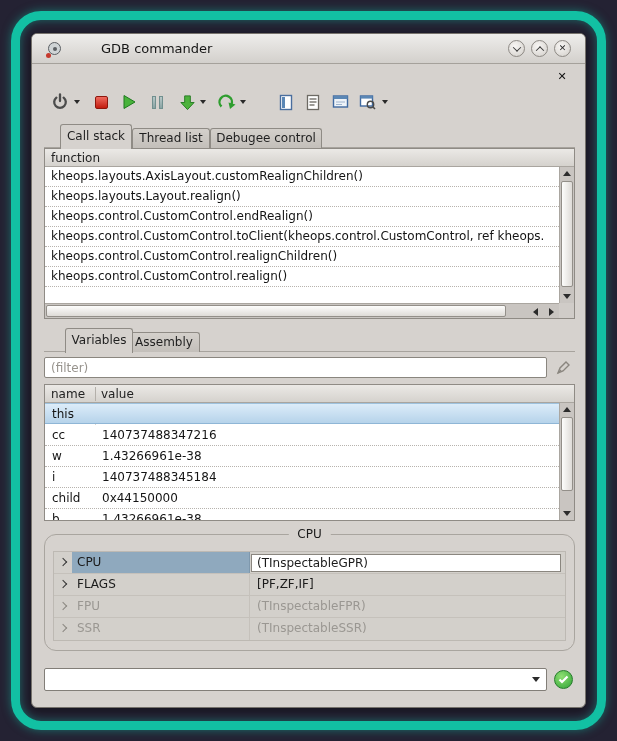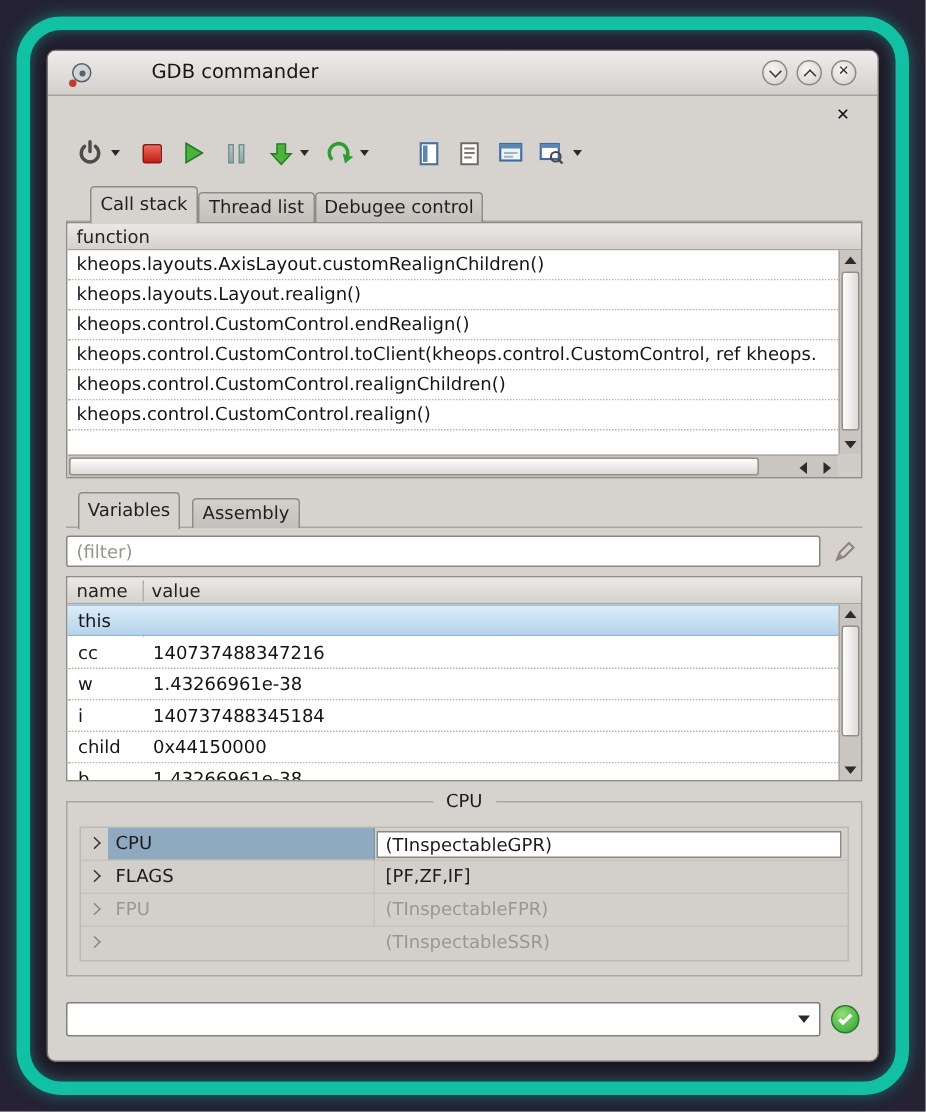--- a/index.html
+++ b/index.html
@@ -104,21 +104,21 @@
   .filter-wrap { position:absolute; left:12px; top:323px; width:503px; height:21px; }
   .filter-wrap input {
     width:100%; height:100%; border:1px solid #8a867f; border-radius:2px;
     background:#fff; padding:0 6px; font:12px "DejaVu Sans","Liberation Sans",sans-serif; color:#141414; outline:none;
   }
   .filter-wrap input::placeholder { color:#98948e; }
   .filter-icon { position:absolute; left:521px; top:324px; width:20px; height:20px;
     display:flex; align-items:center; justify-content:center; }
   
   .gbox { position:absolute; left:12px; top:500px; width:531px; height:117px;
-    border:1px solid #a9a59f; border-radius:0; z-index:2; }
+    border:1px solid #a9a59f; border-radius:12px; z-index:2; }
   .gbox-title { position:absolute; top:-8px; left:50%; transform:translateX(-50%);
     background:#d6d2ce; padding:0 9px; font-size:12px; color:#1b1b1b; }
   .cputable { position:absolute; left:8px; top:16px; right:8px; height:90px;
     border:1px solid #bdb9b3; background:#d3d0cb; }
   .cpurow { position:absolute; left:0; width:100%; height:22px; border-bottom:1px solid #c5c1bb; }
   .cpurow:last-child { border-bottom:none; }
   .cpurow .exp { position:absolute; left:6px; top:7px; width:6px; height:6px;
     border-right:1.7px solid #333; border-top:1.7px solid #333; transform:rotate(45deg); }
   .cpurow .cname { position:absolute; left:18px; top:0; width:178px; height:100%;
     line-height:21px; padding-left:5px; overflow:hidden; border-right:1px solid #c5c1bb; }
@@ -266,21 +266,21 @@
           <span class="tri-l"></span>
         </div>
       <div class="sbtn" style="right:0; top:1px; width:15px; height:13px;">
           <span class="tri-r"></span>
         </div>
     </div>
     <div class="corner"></div>
   </div>
 
   <div class="tabline" style="top:317px;"></div>
-  <div class="tab active" style="left:4px; top:294px; width:68px; height:25px;">Variables</div>
+  <div class="tab active" style="left:17px; top:294px; width:68px; height:25px;">Variables</div>
   <div class="tab" style="left:80px; top:298px; width:72px;">Assembly</div>
 
   <div class="filter-wrap">
     <input type="text" placeholder="(filter)" style="">
   </div>
   <div class="filter-icon">
     <svg width="16" height="16" viewBox="0 0 16 16">
       <path d="M3 13 L5 8 L11 2 L14 5 L8 11 Z" fill="none" stroke="#8a867f" stroke-width="1.4"></path>
       <line x1="3" y1="13" x2="6" y2="10" stroke="#8a867f" stroke-width="1.2"></line>
     </svg>
@@ -342,20 +342,21 @@
         <span class="cname">FLAGS</span>
         <span class="cval">[PF,ZF,IF]</span>
       </div>
       <div class="cpurow dis" style="top:44px;">
         <span class="exp"></span>
         <span class="cname">FPU</span>
         <span class="cval">(TInspectableFPR)</span>
       </div>
       <div class="cpurow dis" style="top:66px;">
         <span class="exp"></span>
+        <span class="cname">SSR</span>
         <span class="cval">(TInspectableSSR)</span>
       </div>
     </div>
   </div>
 
   <div class="combo">
     <input type="text" value="" style="">
     <div class="arrow">
       <span class="tri-d"></span>
     </div>

